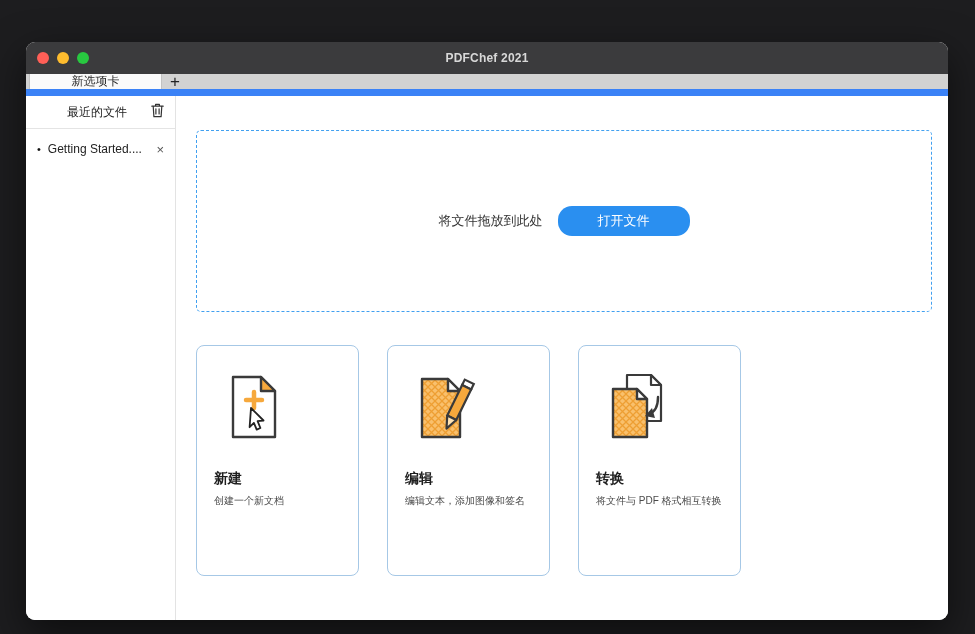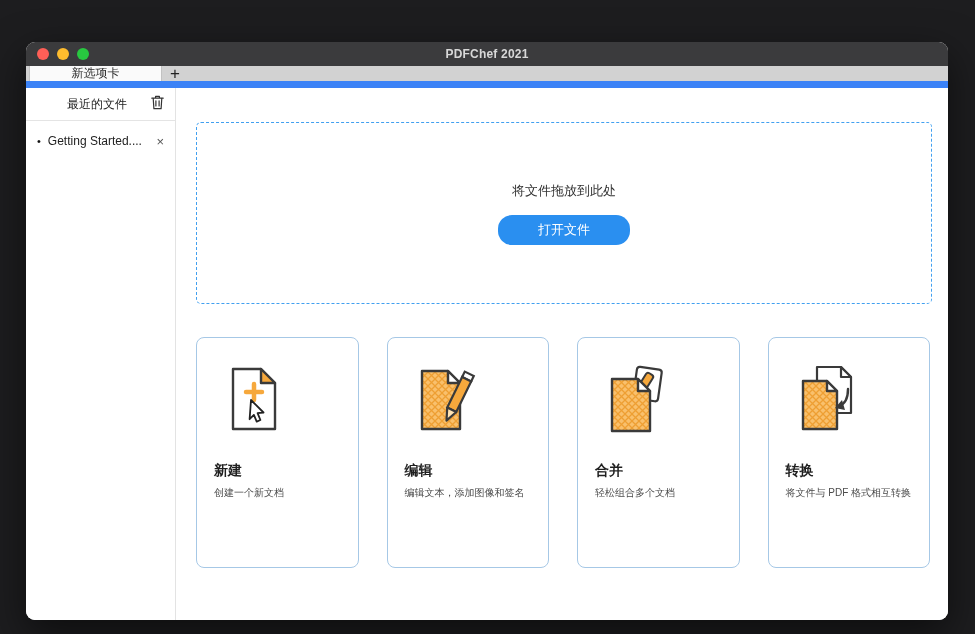--- a/index.html
+++ b/index.html
@@ -15,21 +15,21 @@
     width: 922px; height: 578px;
     background: #ffffff;
     border-radius: 9px;
     overflow: hidden;
     box-shadow: 0 14px 40px rgba(0,0,0,0.55);
     display: flex;
     flex-direction: column;
   }
   
   .titlebar {
-    height: 24px;
+    height: 32px;
     background: #3b3b3d;
     position: relative;
     display: flex;
     align-items: center;
     justify-content: center;
     flex: 0 0 auto;
   }
   .titlebar-title {
     color: #d8d8d8;
     font-size: 12px;
@@ -124,21 +124,21 @@
     flex: 1 1 auto;
     background: #ffffff;
     padding: 34px 16px 0 20px;
     min-width: 0;
   }
   .dropzone {
     height: 182px;
     border: 1.5px dashed #41a0f0;
     border-radius: 5px;
     display: flex;
-    flex-direction: column;
+    flex-direction: row;
     align-items: center;
     justify-content: center;
     gap: 15px;
   }
   .dropzone-text { font-size: 13px; color: #333; }
   .open-file-btn {
     background: #2a8ff0;
     color: #fff;
     border: none;
     border-radius: 14px;
@@ -258,38 +258,20 @@
                 <rect x="38" y="6" width="10" height="6" fill="#ffffff" stroke="#3a3a3a" stroke-width="2.2"></rect>
                 <rect x="38" y="12" width="10" height="34" fill="#f6a83c" stroke="#3a3a3a" stroke-width="2.2"></rect>
                 <path d="M38 46 L43 58 L48 46 Z" fill="#ffe3b3" stroke="#3a3a3a" stroke-width="2.2" stroke-linejoin="round"></path>
               </g>
             </svg>
           </span>
           <div class="card-title">编辑</div>
           <div class="card-desc">编辑文本，添加图像和签名</div>
         </div>
 
-        <div class="card">
-          <span class="card-icon">
-            <svg viewBox="0 0 64 68">
-              <defs>
-                <pattern id="xh3" width="7" height="7" patternUnits="userSpaceOnUse">
-                  <rect width="7" height="7" fill="#f9c06c"></rect>
-                  <path d="M0 0 L7 7 M7 0 L0 7" stroke="#ee9f33" stroke-width="1.3"></path>
-                </pattern>
-              </defs>
-              <rect x="31" y="3" width="25" height="32" rx="3" fill="#ffffff" stroke="#3a3a3a" stroke-width="2.2" transform="rotate(8 43 19)"></rect>
-              <rect x="39" y="8" width="8" height="15" rx="2.5" fill="#f6a83c" stroke="#3a3a3a" stroke-width="2" transform="rotate(32 43 15)"></rect>
-              <path d="M8 14 H34 L46 26 V66 H8 Z" fill="url(#xh3)" stroke="#3a3a3a" stroke-width="2.4" stroke-linejoin="round"></path>
-              <path d="M34 14 L46 26 H34 Z" fill="#ffffff" stroke="#3a3a3a" stroke-width="2.4" stroke-linejoin="round"></path>
-            </svg>
-          </span>
-          <div class="card-title">合并</div>
-          <div class="card-desc">轻松组合多个文档</div>
-        </div>
 
         <div class="card">
           <span class="card-icon">
             <svg viewBox="0 0 64 68">
               <defs>
                 <pattern id="xh4" width="7" height="7" patternUnits="userSpaceOnUse">
                   <rect width="7" height="7" fill="#f9c06c"></rect>
                   <path d="M0 0 L7 7 M7 0 L0 7" stroke="#ee9f33" stroke-width="1.3"></path>
                 </pattern>
               </defs>

